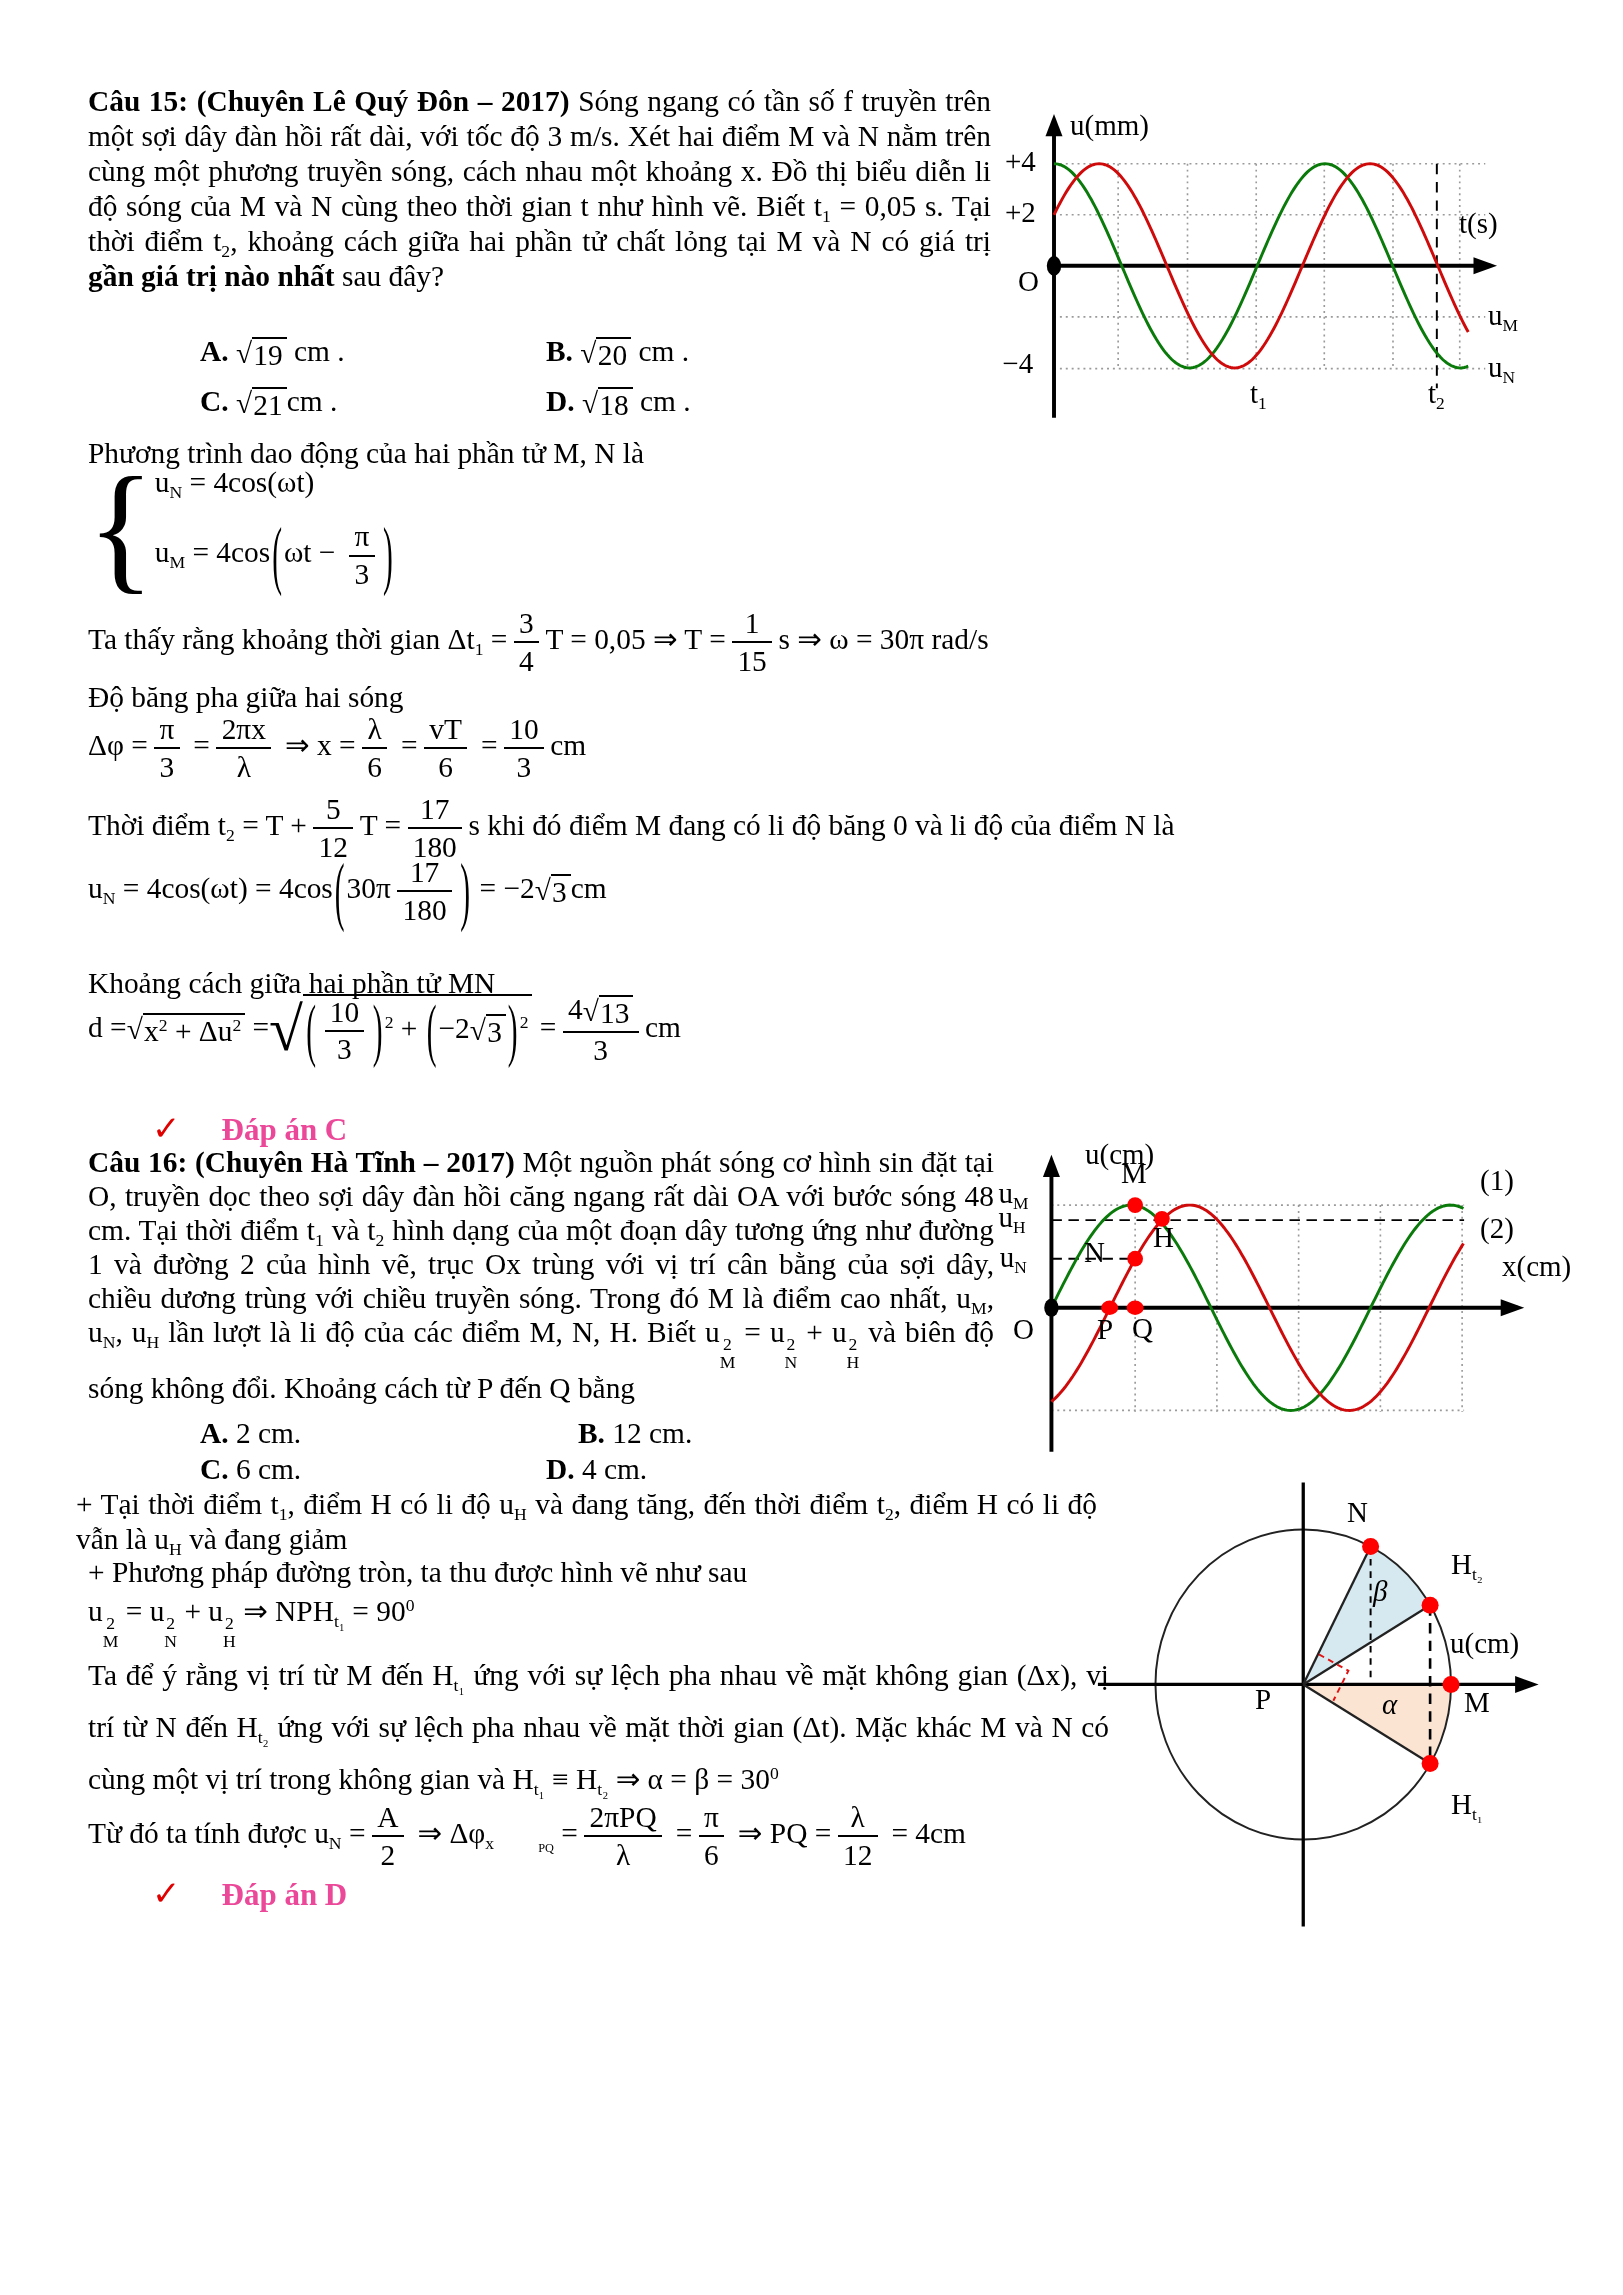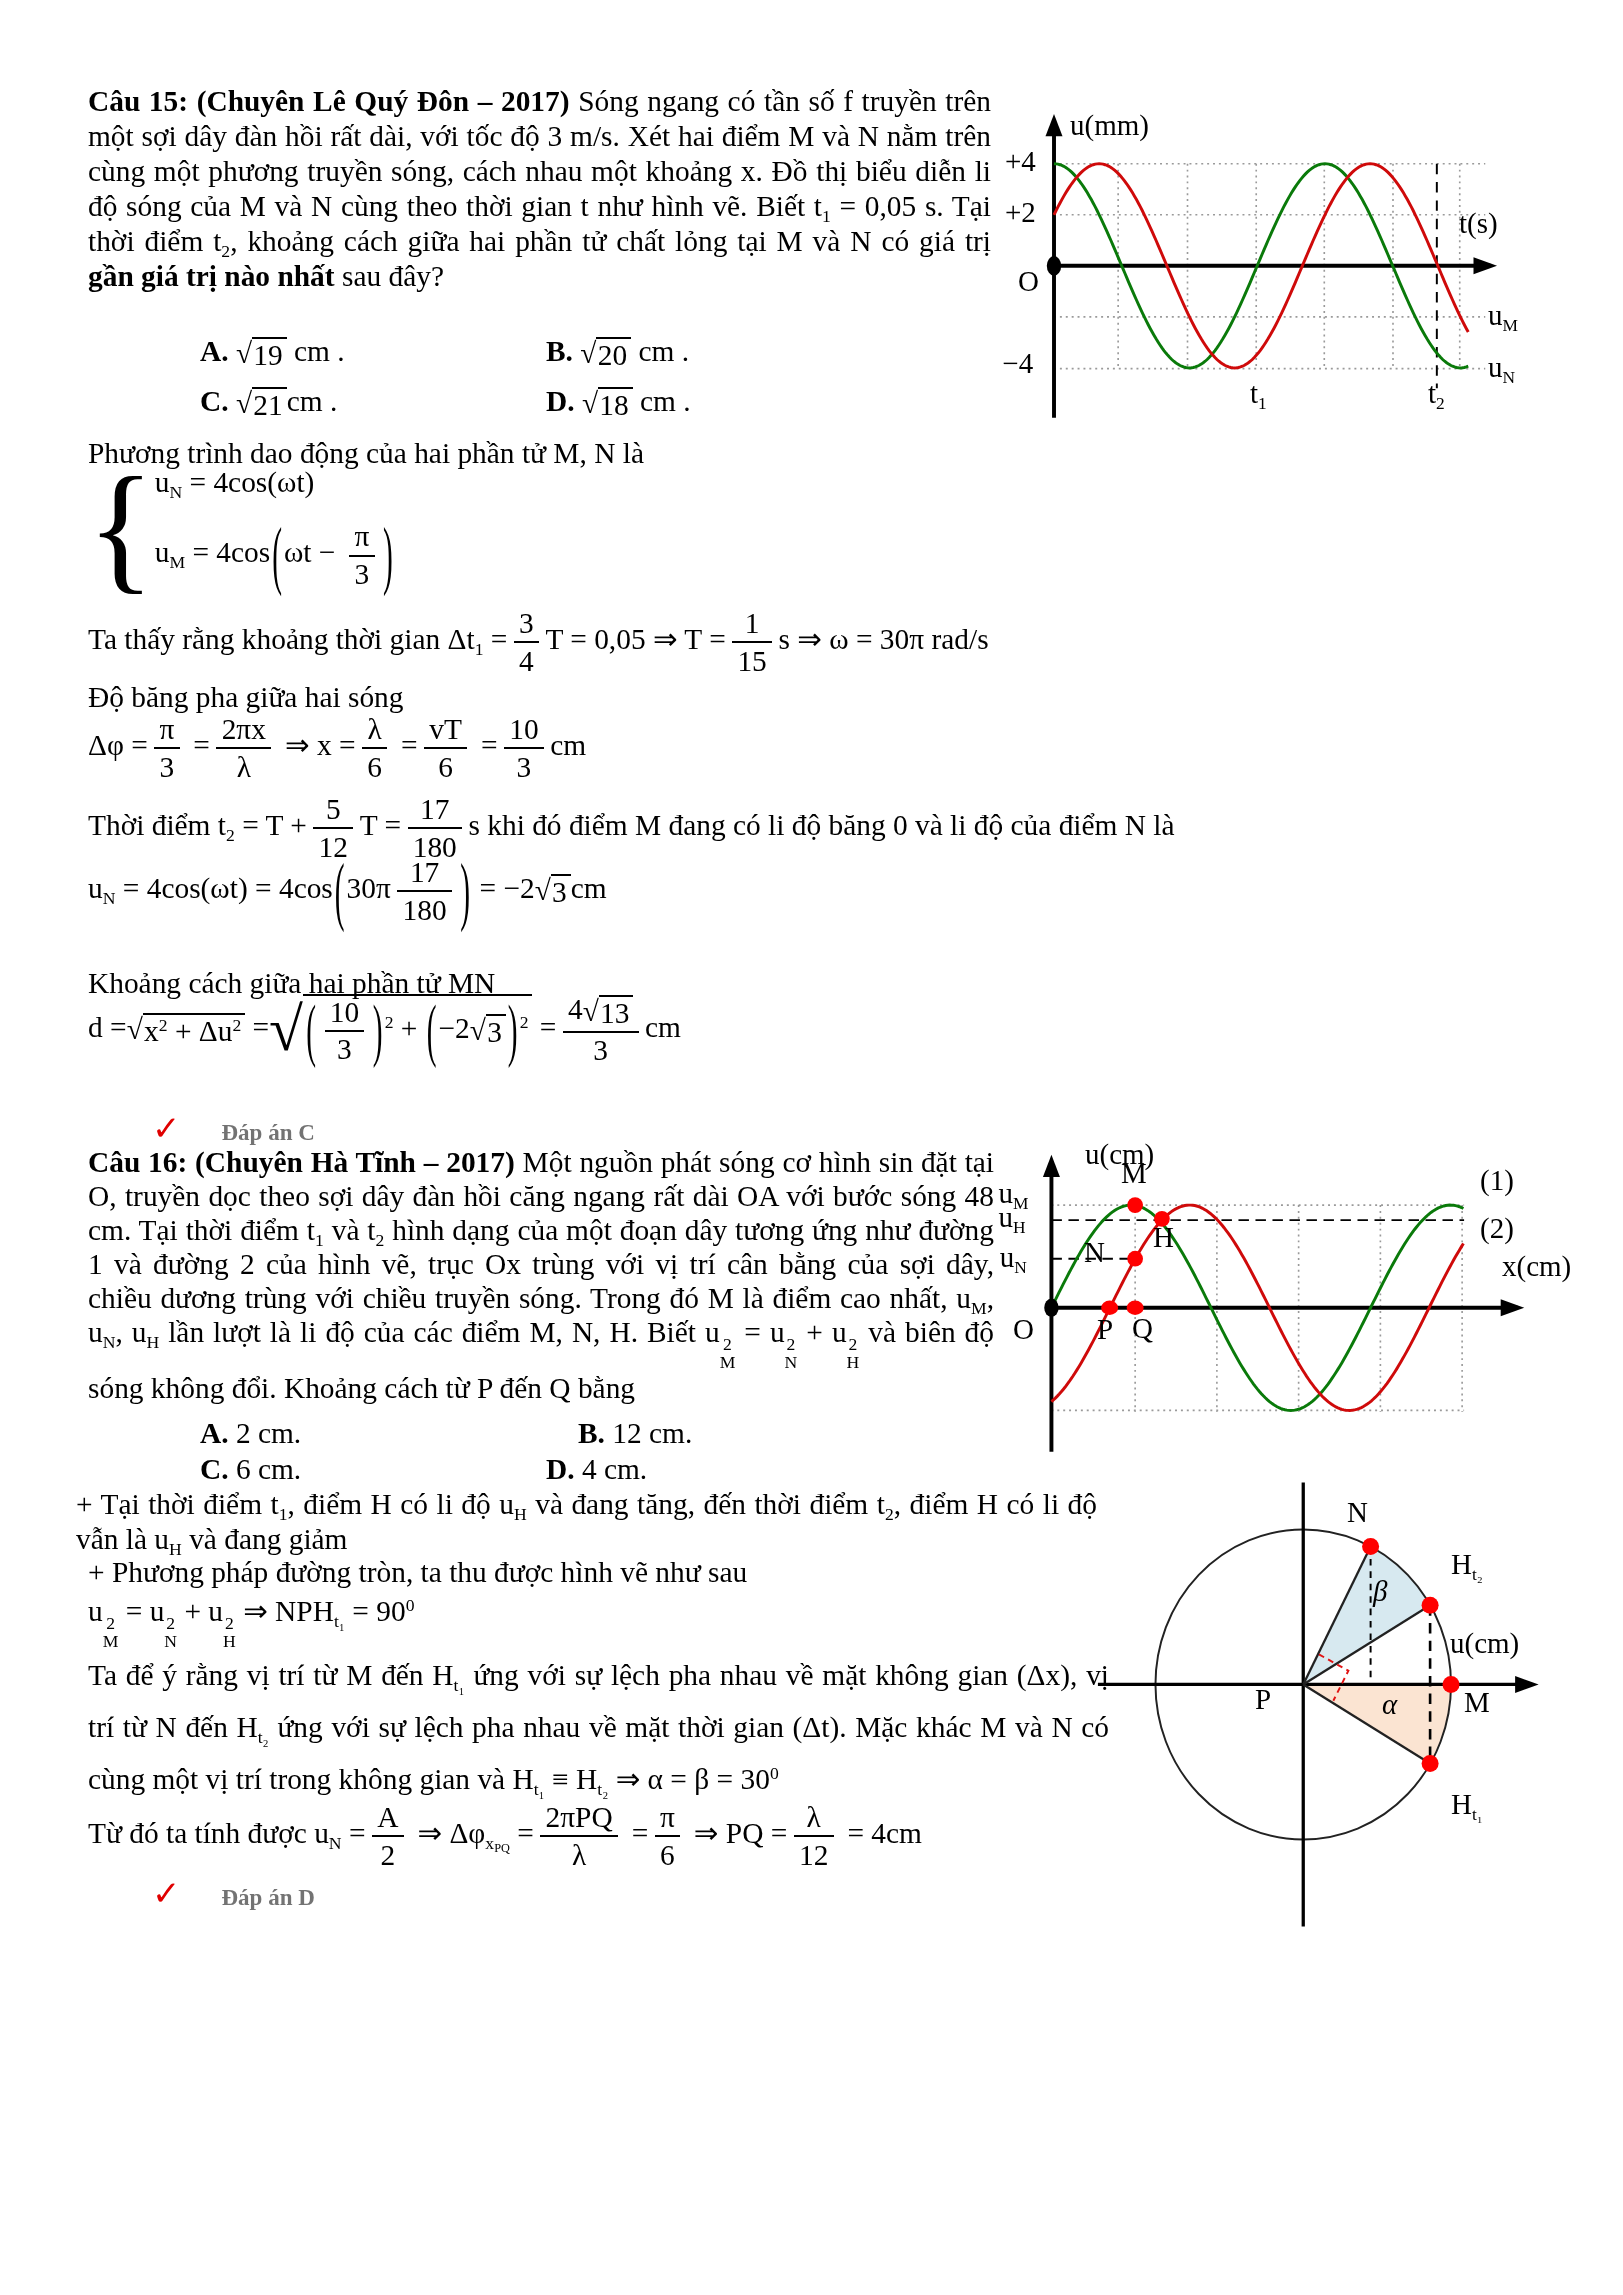--- a/index.html
+++ b/index.html
@@ -6,34 +6,34 @@
   body{position:relative;width:1623px;height:2295px;background:#ffffff;
        font-family:"Liberation Serif",serif;font-size:29.4px;color:#000;overflow:hidden;}
   .abs{position:absolute;}
   .para{position:absolute;text-align:justify;line-height:35px;}
   .tight{line-height:34px;}
   .wide-lh{line-height:52px;}
   .eq{position:absolute;white-space:nowrap;line-height:1.12;}
   .head{position:absolute;white-space:nowrap;}
   sub{font-size:0.6em;vertical-align:-0.35em;line-height:0;}
   sup{font-size:0.6em;vertical-align:0.55em;line-height:0;}
-  sub.s2{font-size:0.42em;vertical-align:-0.75em;}
+  sub.s2{font-size:0.42em;vertical-align:-0.75em;margin-left:44px;}
   b{font-weight:bold;}
   .frac{display:inline-block;text-align:center;vertical-align:middle;margin:0 6.5px;line-height:1.12;}
   .frac .num{display:block;border-bottom:2px solid #000;padding:0 5.2px 1.3px 5.2px;}
   .frac .den{display:block;padding:1.3px 5.2px 0 5.2px;}
   .sqrt{display:inline-flex;align-items:center;vertical-align:middle;}
   .sqrt .rad{line-height:0.8;}
   .sqrt .vinc{border-top:2px solid #000;padding:0 3.9px 0 1.3px;display:inline-block;}
   .big{display:inline-block;vertical-align:middle;line-height:1;margin:0 2px;}
   .ss{display:inline-flex;flex-direction:column;align-items:center;font-size:0.6em;
       line-height:1.02;vertical-align:-0.45em;}
   .ans{position:absolute;white-space:nowrap;}
   .ans .chk{color:#e00000;font-size:34px;margin-right:41px;}
-  .ans .lbl{color:#737373;font-weight:bold;font-size:23px;}
+  .ans .lbl{color:#ec4899;font-weight:bold;font-size:31px;}
   .fig{position:absolute;}
   .fig svg{position:absolute;left:0;top:0;}
   .flabel{position:absolute;font-size:29px;white-space:nowrap;line-height:1;}
   .greek{font-style:italic;}
   .brace{font-size:141px;font-weight:400;line-height:0.85;}
   .syscol{display:flex;flex-direction:column;gap:22px;justify-content:center;}
   .sysrow{white-space:nowrap;line-height:1.1;}
 </style>
 </head>
 <body>

